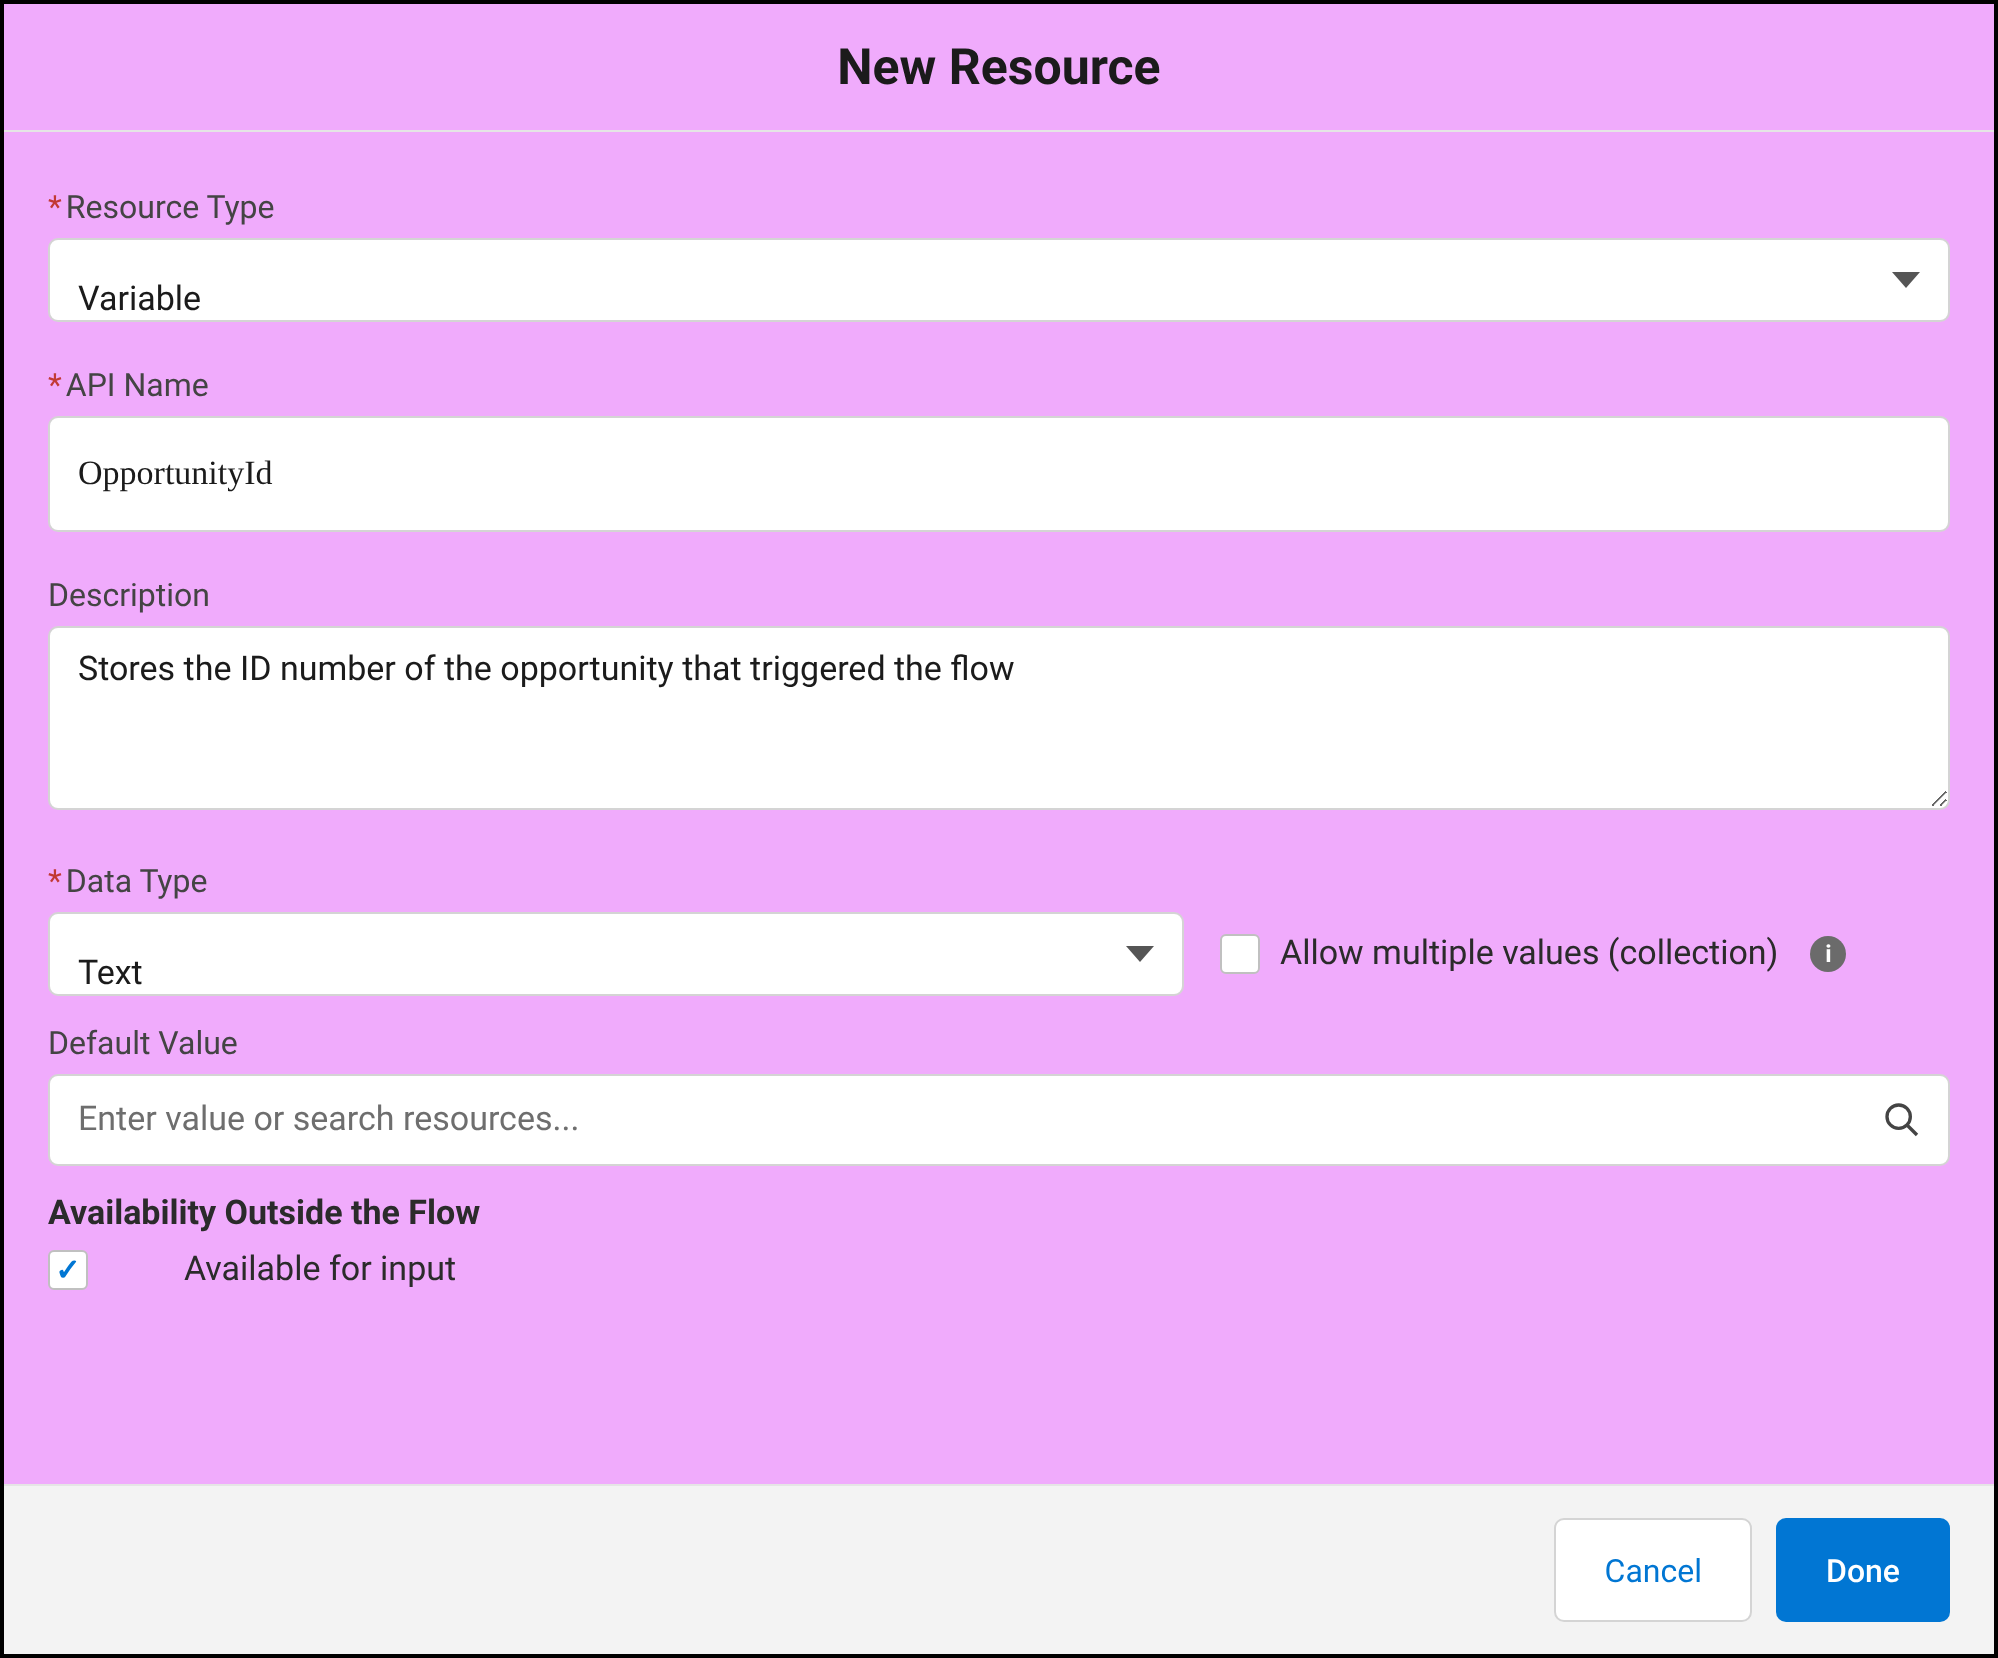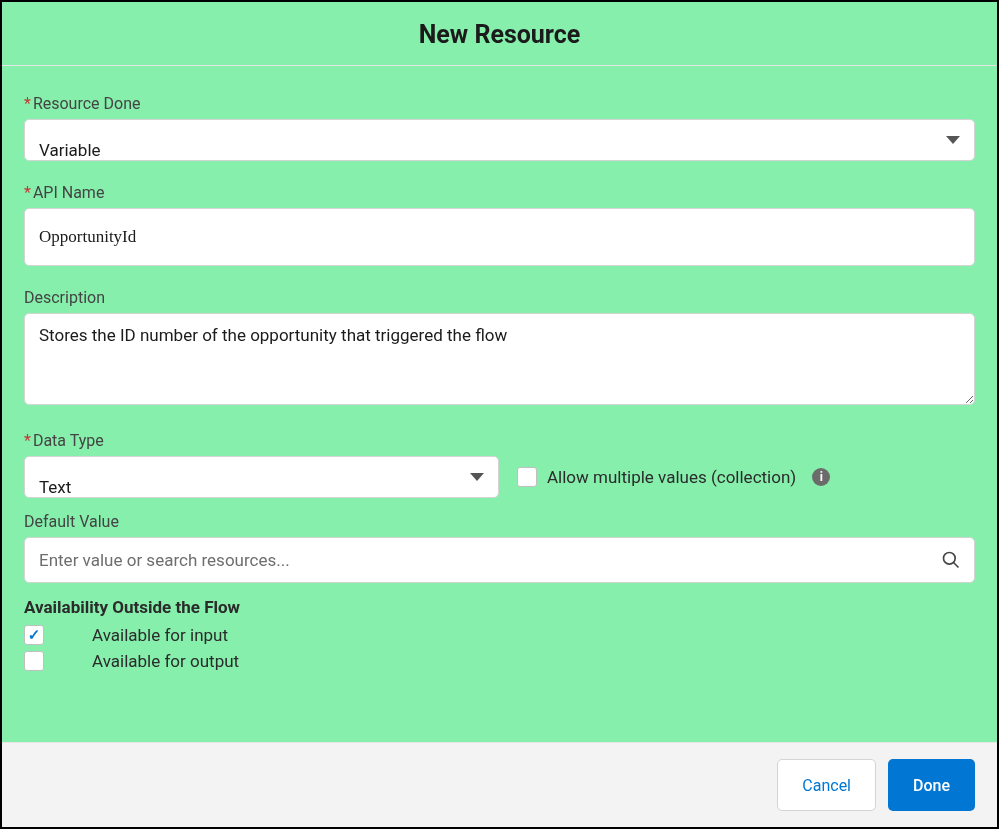--- a/index.html
+++ b/index.html
@@ -9,21 +9,21 @@
     display: flex;
     justify-content: center;
     align-items: flex-start;
   }
   .modal {
     width: 999px;
     height: 829px;
     border: 2px solid #000;
     display: flex;
     flex-direction: column;
-    background: #86efac;
+    background: #f0abfc;
     position: relative;
   }
   .modal-header {
     padding: 18px 0 16px 0;
     text-align: center;
     border-bottom: 1px solid #e5e5e5;
   }
   .modal-title {
     font-size: 25px;
     font-weight: 700;
@@ -82,21 +82,21 @@
     height: 92px;
     padding: 10px 14px;
     resize: vertical;
     line-height: 1.4;
   }
   .data-type-row {
     display: flex;
     align-items: center;
     gap: 18px;
   }
-  .data-type-select { width: 475px; position: relative; }
+  .data-type-select { width: 568px; position: relative; }
   .checkbox-line {
     display: flex;
     align-items: center;
     gap: 10px;
   }
   .checkbox {
     width: 20px; height: 20px;
     border: 1px solid #c0c0c0;
     border-radius: 3px;
     background: #fff;
@@ -189,21 +189,21 @@
 <div class="modal">
 
   <div class="modal-header">
     <div class="modal-title">New Resource</div>
   </div>
 
   <div class="modal-body">
 
     <div class="form-group">
       <label class="label">
-        <span class="required-asterisk">*</span><span>Resource Done</span>
+        <span class="required-asterisk">*</span><span>Resource Type</span>
       </label>
       <div class="select">
         <span>Variable</span>
         <span class="caret"></span>
       </div>
     </div>
 
     <div class="form-group">
       <label class="label">
         <span class="required-asterisk">*</span><span>API Name</span>
@@ -243,24 +243,20 @@
         </svg>
       </div>
     </div>
 
     <div class="section-heading">Availability Outside the Flow</div>
     <div class="avail-list">
       <div class="checkbox-line">
         <span class="checkbox checked"></span>
         <span class="avail-label">Available for input</span>
       </div>
-      <div class="checkbox-line">
-        <span class="checkbox"></span>
-        <span class="avail-label">Available for output</span>
-      </div>
     </div>
 
   </div>
 
   <div class="modal-footer">
     <button class="btn btn-secondary">Cancel</button>
     <button class="btn btn-primary">Done</button>
   </div>
 
 </div>

